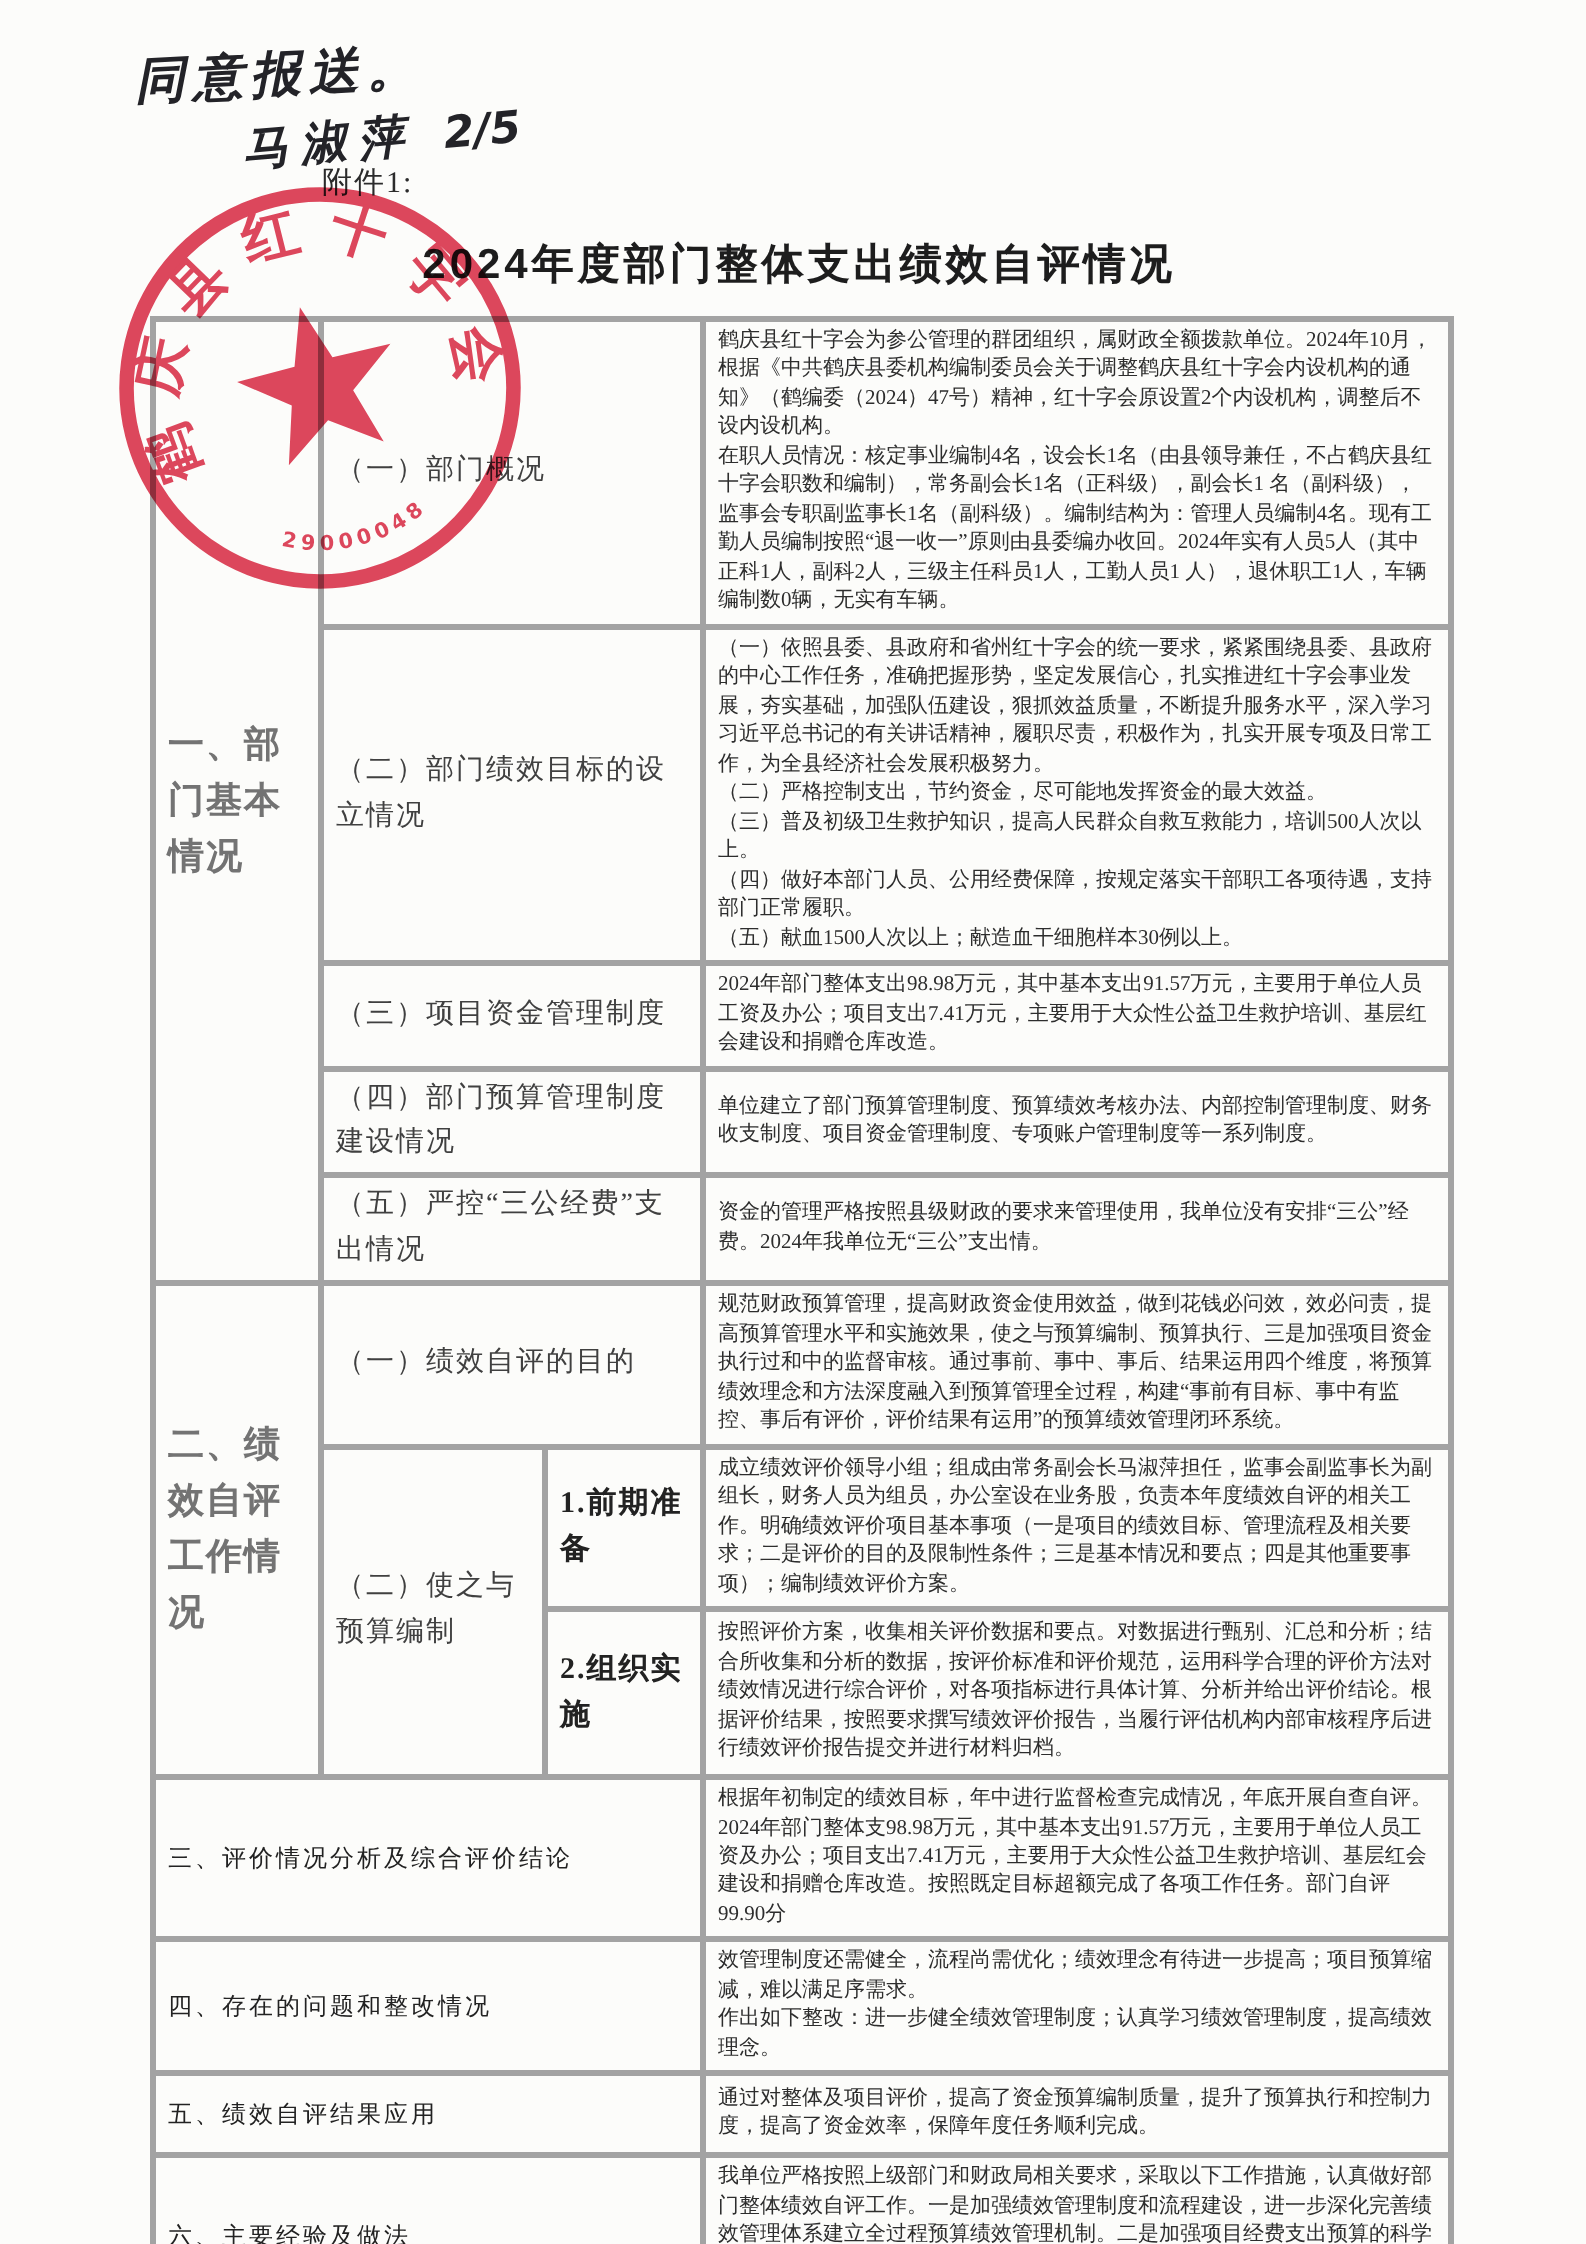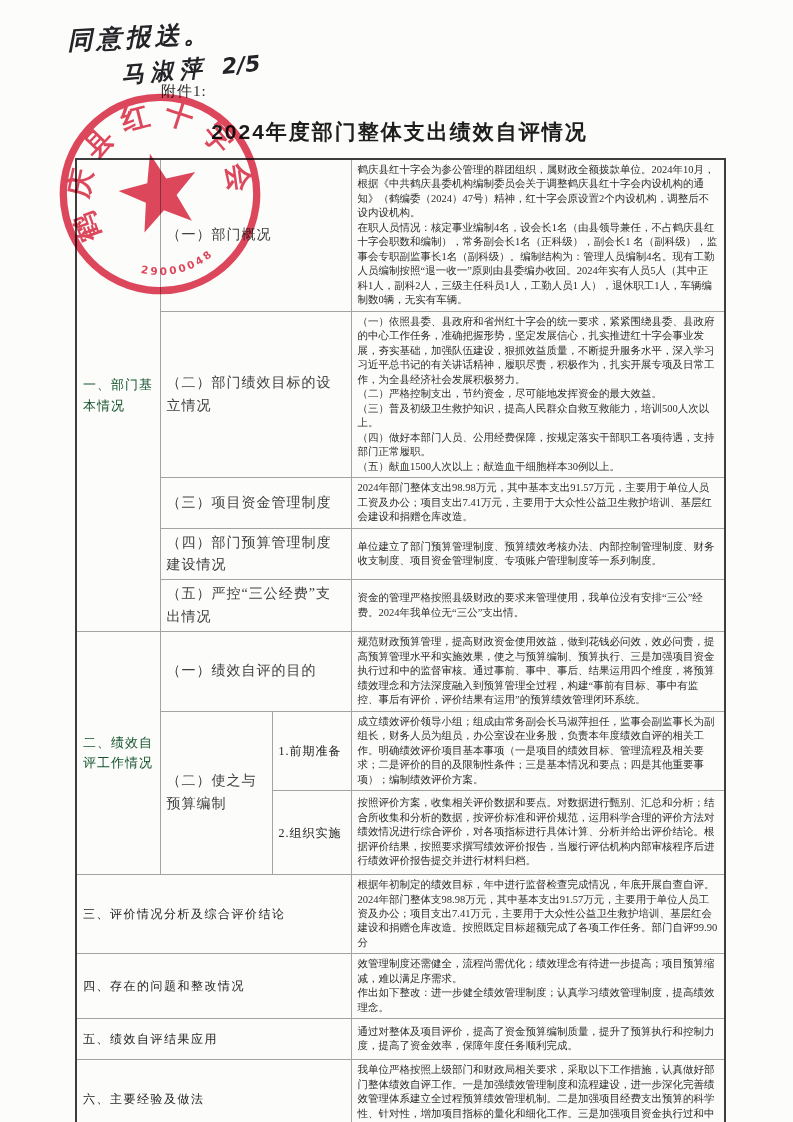--- a/index.html
+++ b/index.html
@@ -26,36 +26,36 @@
     position:absolute;left:75px;top:118px;width:649px;text-align:center;
     font-size:21px;font-weight:bold;letter-spacing:2px;
     font-family:"Liberation Sans","DejaVu Sans",sans-serif;color:#1d1d1d;
   }
   
   table.main{
     position:absolute;left:75px;top:158px;width:649px;
     border-collapse:collapse;table-layout:fixed;
   }
   table.main td{
-    border:1px solid #a3a3a3;
+    border:3px solid #a3a3a3;
     vertical-align:middle;
     padding:3px 6px;
     overflow:hidden;
   }
   table.main{border:2px solid #3d3d3d;}
   td.group{
-    font-size:13px;letter-spacing:1px;line-height:1.55;
-    color:#14532d;padding-left:5px;padding-right:3px;vertical-align:middle;
+    font-size:18px;letter-spacing:1px;line-height:1.55;
+    color:#737373;padding-left:5px;padding-right:3px;vertical-align:middle;font-weight:bold;
   }
   td.item{
     font-size:14px;letter-spacing:1px;line-height:1.6;color:#404040;
     padding-left:8px;
   }
   td.substep{
-    font-size:12px;letter-spacing:1px;line-height:1.5;color:#222;padding-left:6px;
+    font-size:15px;letter-spacing:1px;line-height:1.5;color:#222;padding-left:6px;font-weight:bold;
   }
   td.bigrow{
     font-size:12px;letter-spacing:1.5px;color:#222;padding-left:10px;
   }
   td.content{
     font-size:10.5px;line-height:1.38;color:#2d2d2d;
     white-space:pre-line;vertical-align:middle;padding:4px 7px;
     font-family:"Liberation Serif","DejaVu Serif",serif;
   }
   

